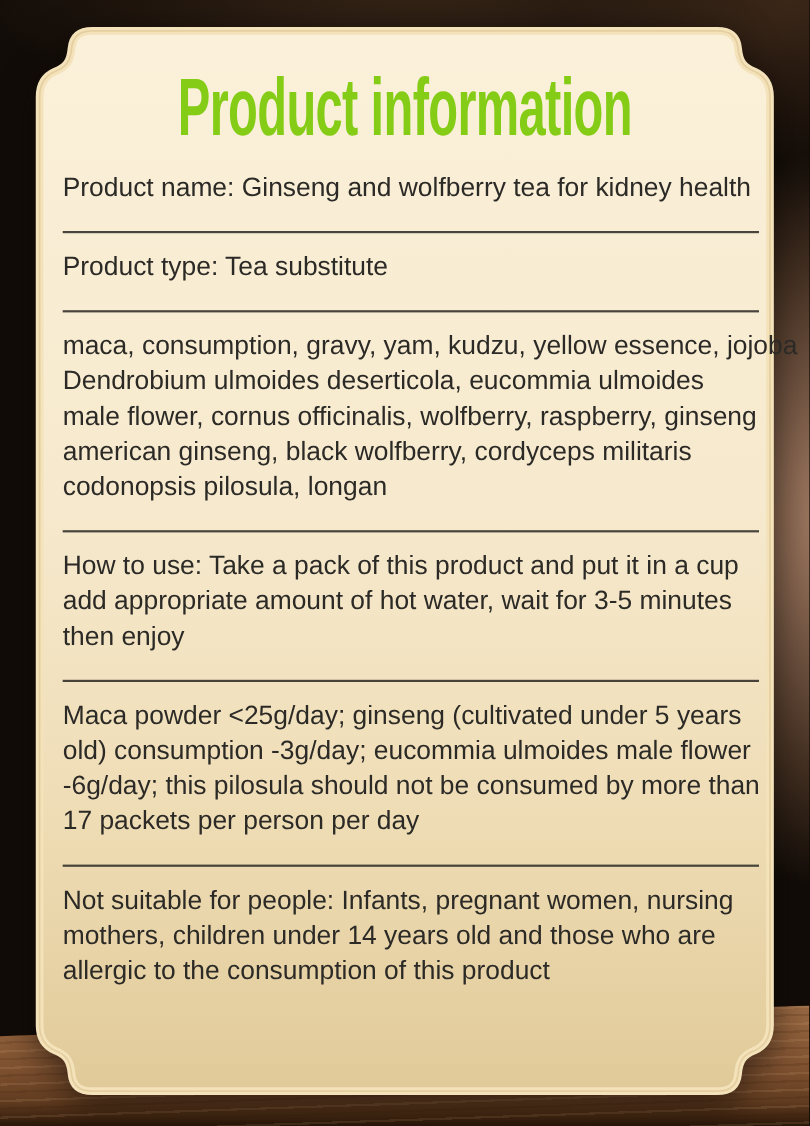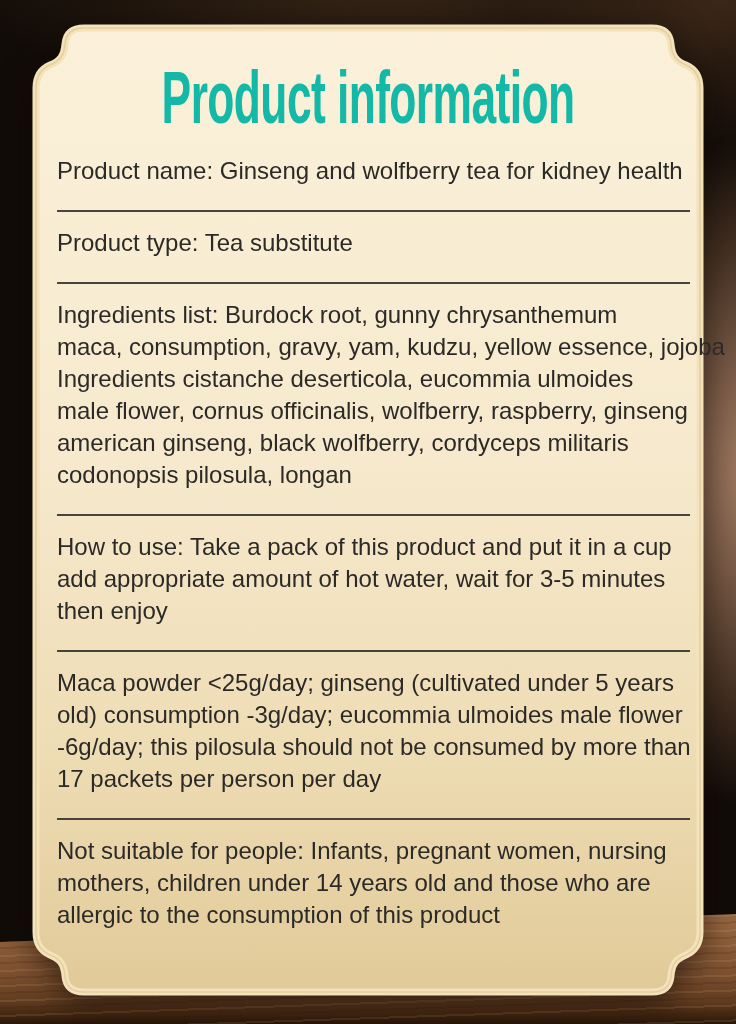--- a/index.html
+++ b/index.html
@@ -36,21 +36,21 @@
   .card-shape { position: absolute; left: 0; top: 0; filter: drop-shadow(0 10px 16px rgba(8,4,2,0.55)); }
 
   .card-content {
     position: absolute; left: 0; top: 0; width: 736px; height: 1024px;
     color: #2c2a26;
   }
   .title {
     position: absolute; top: 66px; left: 0; width: 736px; height: 64px;
     margin: 0; text-align: center;
     font-size: 74px; line-height: 64px; font-weight: bold;
-    letter-spacing: -1px; color: #14b8a6;
+    letter-spacing: -1px; color: #84cc16;
     white-space: nowrap;
   }
   .title .squeeze { display: inline-block; transform: scaleX(0.60); transform-origin: 50% 50%; }
 
   .sections { position: absolute; left: 57px; right: 46px; top: 155px; }
   .line { height: 32px; line-height: 32px; font-size: 24px; white-space: nowrap; }
   .divider { height: 2px; background: #34322c; margin: 23px 0 15px 0; opacity: 0.9; }
 </style>
 </head>
 <body>
@@ -103,23 +103,22 @@
 
       <div class="divider"></div>
 
       <div class="section">
         <div class="line">Product type: Tea substitute</div>
       </div>
 
       <div class="divider"></div>
 
       <div class="section">
-        <div class="line">Ingredients list: Burdock root, gunny chrysanthemum</div>
         <div class="line">maca, consumption, gravy, yam, kudzu, yellow essence, jojoba</div>
-        <div class="line">Ingredients cistanche deserticola, eucommia ulmoides</div>
+        <div class="line">Dendrobium ulmoides deserticola, eucommia ulmoides</div>
         <div class="line">male flower, cornus officinalis, wolfberry, raspberry, ginseng</div>
         <div class="line">american ginseng, black wolfberry, cordyceps militaris</div>
         <div class="line">codonopsis pilosula, longan</div>
       </div>
 
       <div class="divider"></div>
 
       <div class="section">
         <div class="line">How to use: Take a pack of this product and put it in a cup</div>
         <div class="line">add appropriate amount of hot water, wait for 3-5 minutes</div>

